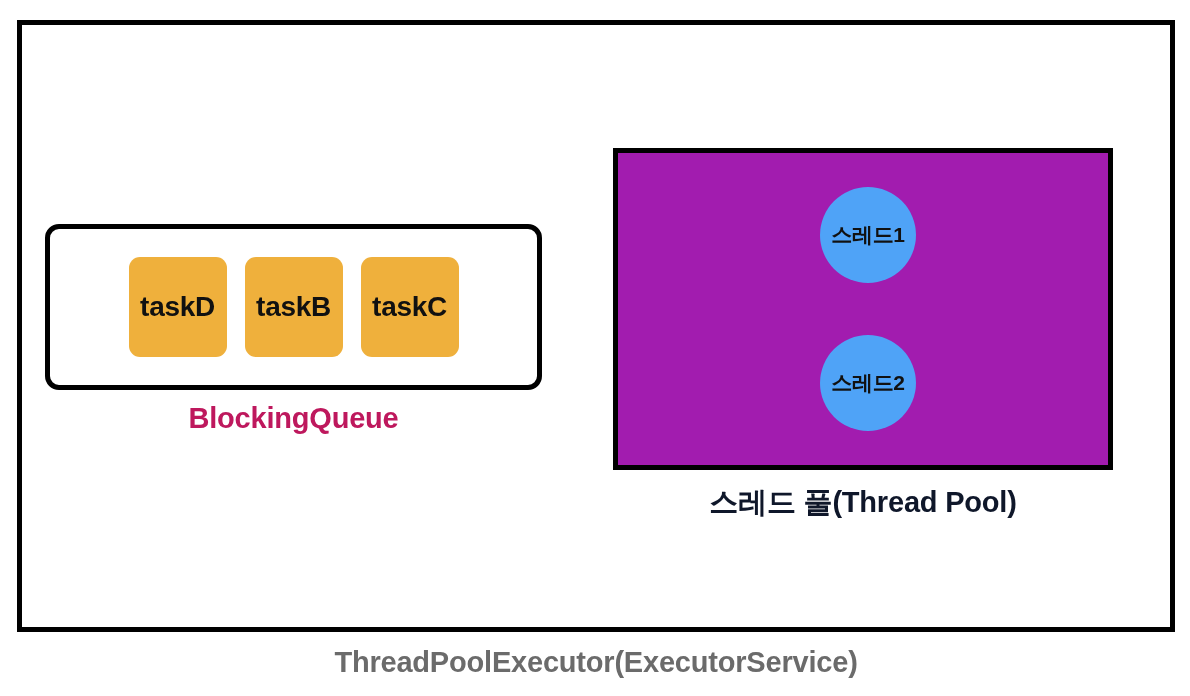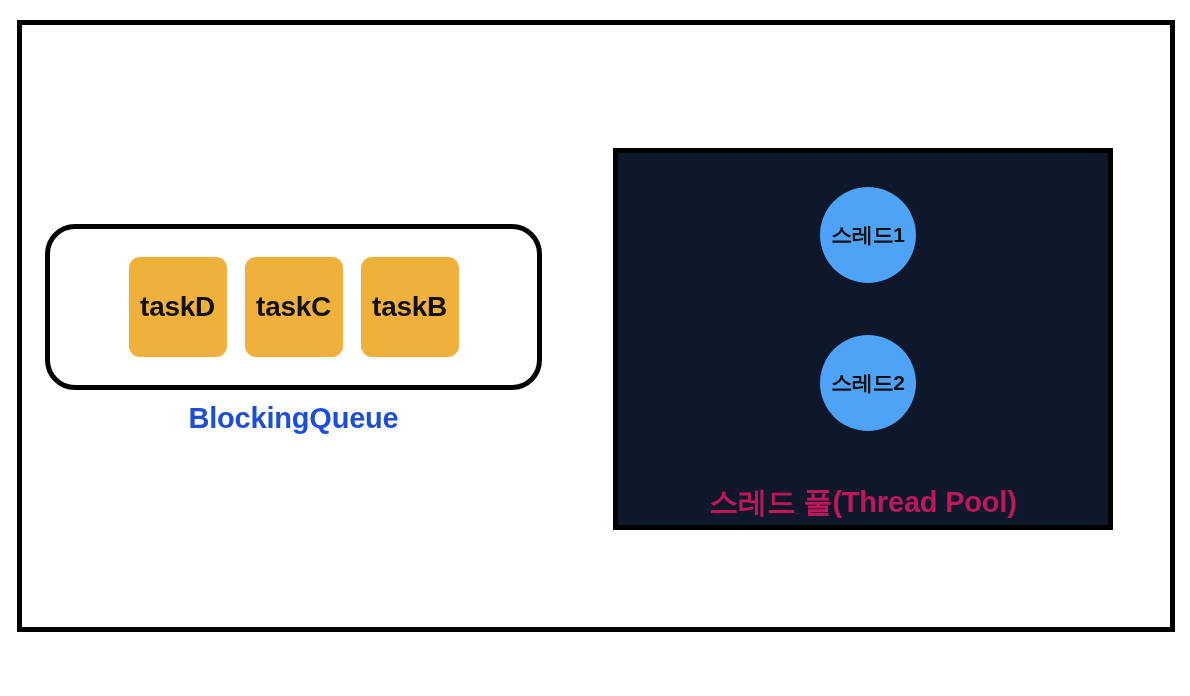--- a/index.html
+++ b/index.html
@@ -37,21 +37,21 @@
 
   
   .queue-box {
     position: absolute;
     left: 45px;
     top: 224px;
     width: 497px;
     height: 166px;
     box-sizing: border-box;
     border: 5px solid #000000;
-    border-radius: 30px;
+    border-radius: 14px;
     background: #ffffff;
   }
 
   .queue-tasks {
     position: absolute;
     left: 0;
     top: 0;
     width: 100%;
     height: 100%;
     display: flex;
@@ -74,36 +74,36 @@
     letter-spacing: -0.3px;
     white-space: nowrap;
   }
 
   .queue-caption {
     position: absolute;
     left: 45px;
     top: 402px;
     width: 497px;
     text-align: center;
-    color: #1d4ed8;
+    color: #be185d;
     font-size: 29px;
     font-weight: bold;
     letter-spacing: -0.2px;
   }
 
   
   .threadpool-box {
     position: absolute;
     left: 613px;
     top: 148px;
     width: 500px;
-    height: 382px;
+    height: 322px;
     box-sizing: border-box;
     border: 5px solid #000000;
-    background: #0f172a;
+    background: #a21caf;
   }
 
   .thread-circle {
     position: absolute;
     width: 96px;
     height: 96px;
     border-radius: 50%;
     background: #4FA3F7;
     display: flex;
     align-items: center;
@@ -116,21 +116,21 @@
   }
   .thread-circle.t1 { left: 202px; top: 34px; }
   .thread-circle.t2 { left: 202px; top: 182px; text-align: right; }
 
   .threadpool-caption {
     position: absolute;
     left: 613px;
     top: 483px;
     width: 500px;
     text-align: center;
-    color: #be185d;
+    color: #0f172a;
     font-size: 29px;
     font-weight: bold;
     letter-spacing: -0.2px;
   }
 
   
   .executor-caption {
     position: absolute;
     left: 17px;
     top: 646px;
@@ -148,35 +148,36 @@
 <div id="diagram-canvas">
 
   <div class="executor-box"></div>
 
   <div class="queue-box">
     <div class="queue-tasks">
       <div class="task-chip">
         <span>taskD</span>
       </div>
       <div class="task-chip">
-        <span>taskC</span>
+        <span>taskB</span>
       </div>
       <div class="task-chip">
-        <span>taskB</span>
+        <span>taskC</span>
       </div>
     </div>
   </div>
 
   <div class="queue-caption">BlockingQueue</div>
 
   <div class="threadpool-box">
     <div class="thread-circle t1">
       <span>스레드1</span>
     </div>
     <div class="thread-circle t2">
       <span>스레드2</span>
     </div>
   </div>
 
   <div class="threadpool-caption">스레드 풀(Thread Pool)</div>
 
+  <div class="executor-caption">ThreadPoolExecutor(ExecutorService)</div>
 
 </div>
 
 </body></html>

